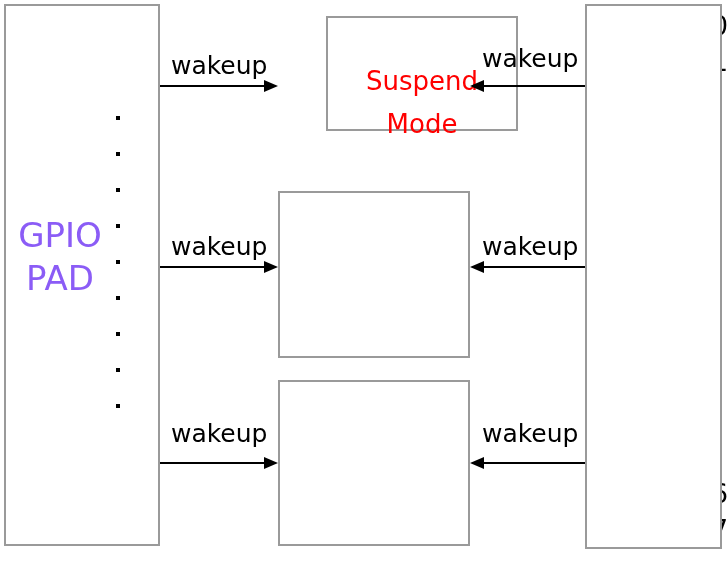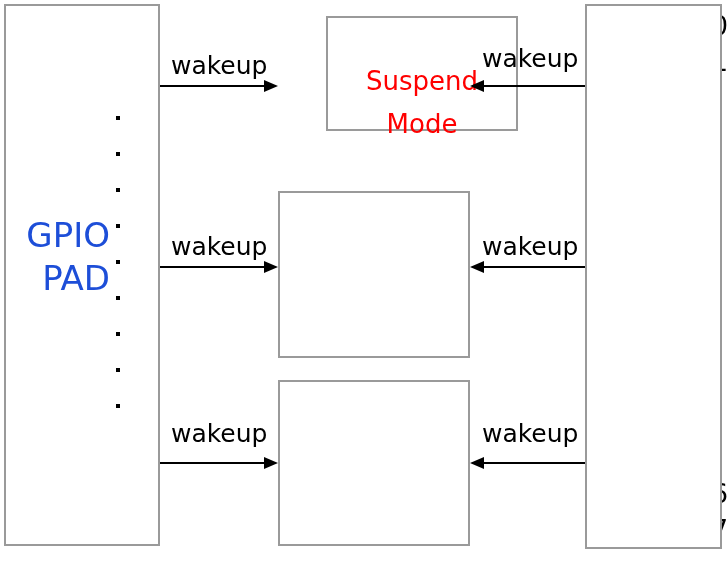--- a/index.html
+++ b/index.html
@@ -50,22 +50,22 @@
     font-size: 34px;
     line-height: 50px;
     white-space: pre-line;
   }
 
   #gpio-label {
     position: absolute;
     left: 10px;
     top: 214px;
     width: 100px;
-    text-align: right;
-    color: #1d4ed8;
+    text-align: center;
+    color: #8b5cf6;
     font-size: 34px;
     line-height: 43px;
     white-space: pre-line;
   }
 
   .pin-label {
     position: absolute;
     right: 0;
     width: 145px;
     text-align: right;

